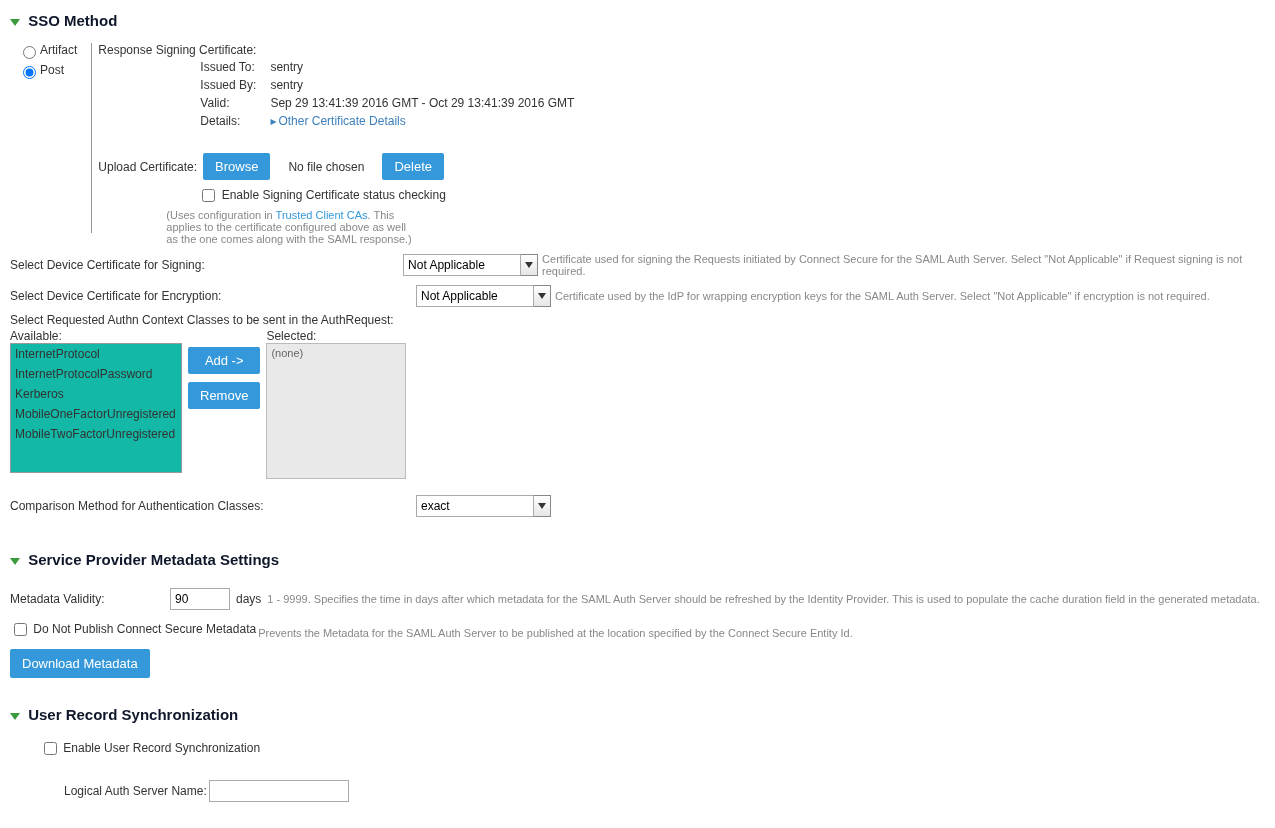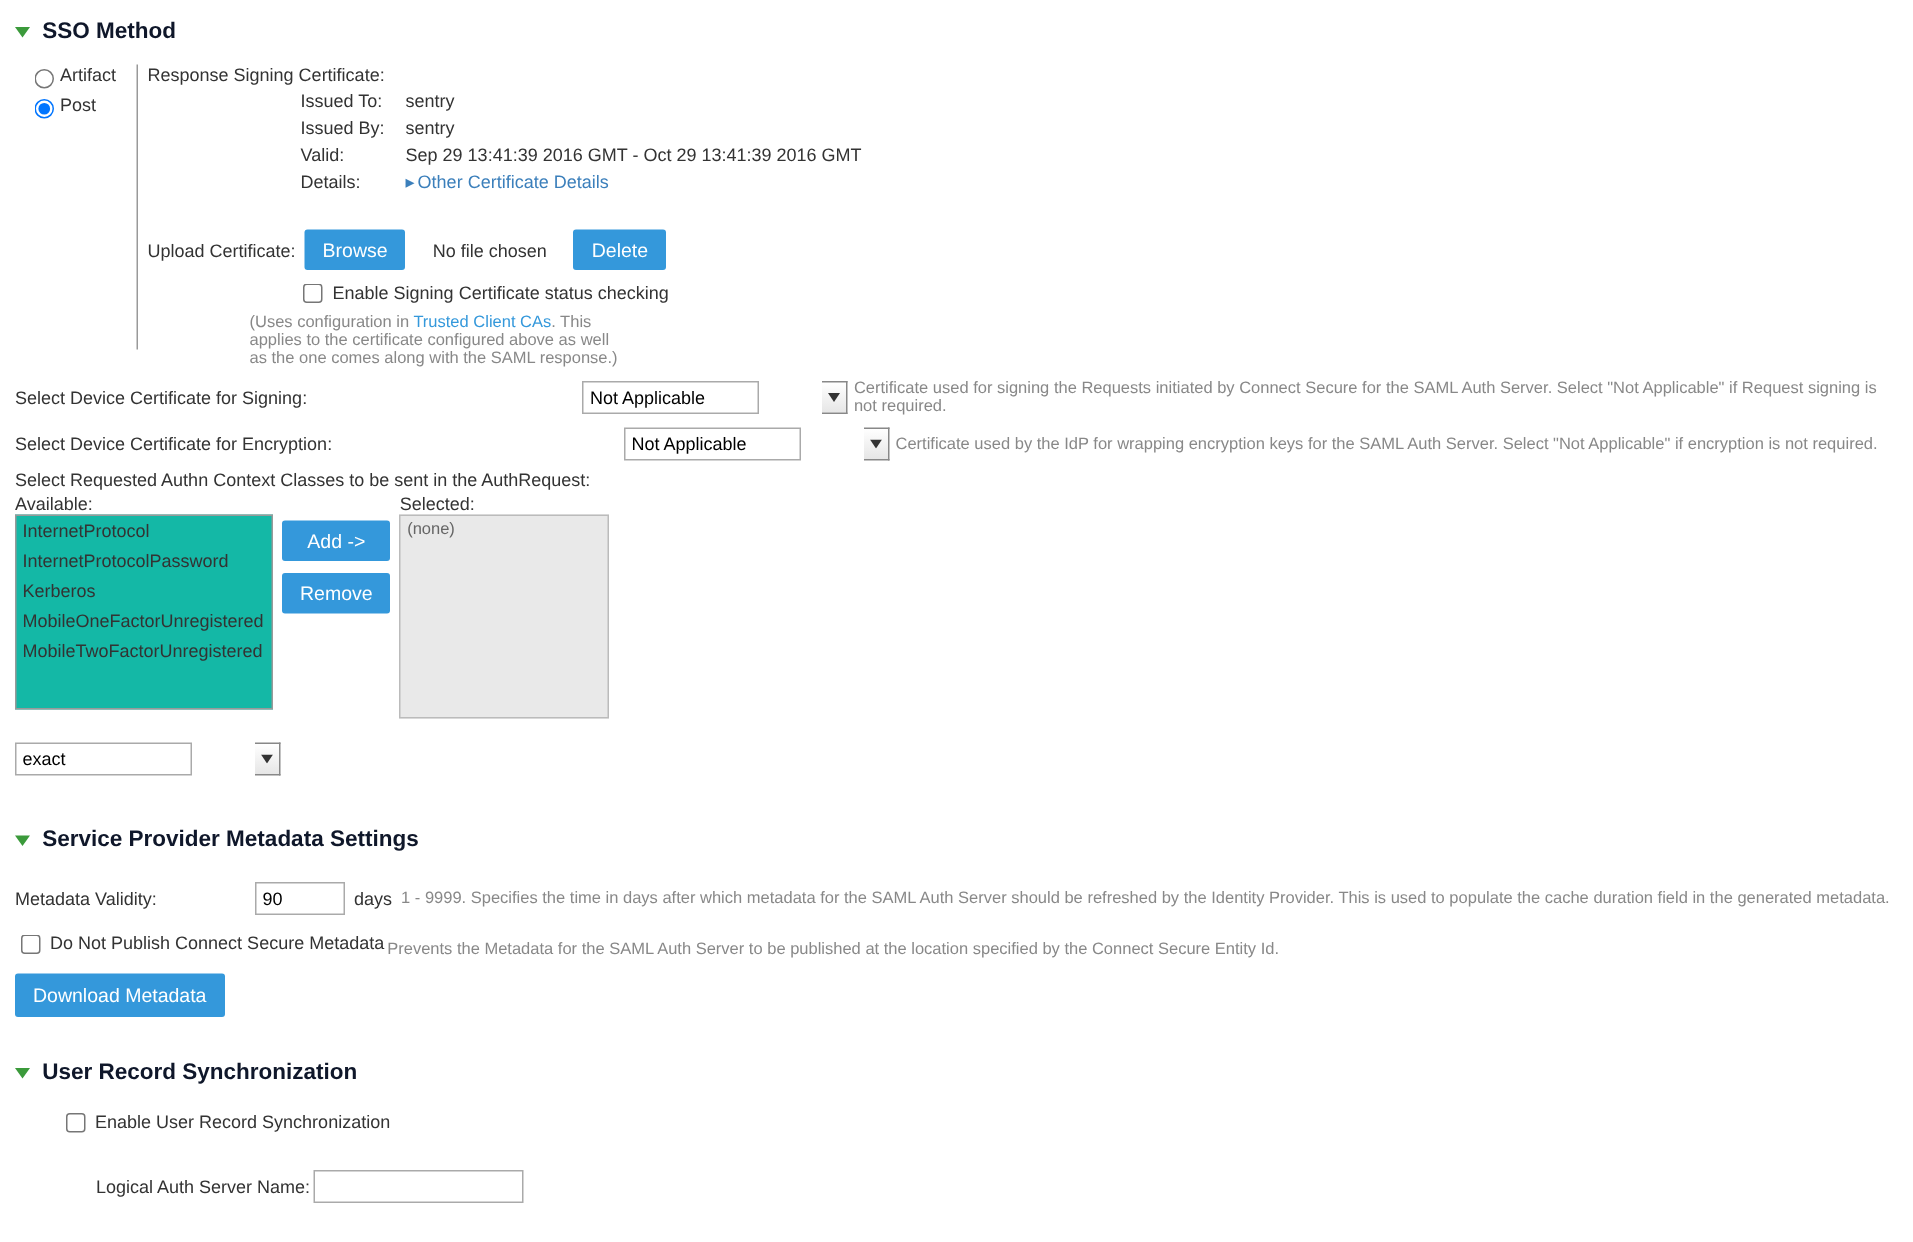--- a/index.html
+++ b/index.html
@@ -17,21 +17,21 @@
   .cert-table td{padding:1px 6px;vertical-align:top;}
   .cert-details{color:#3b7fbb;}
   .tri{color:#3b7fbb;margin-right:2px;}
   .grid-row{display:flex;align-items:center;margin-top:8px;}
   .lbl{width:406px;}
   .listbox{border:1px solid #999;height:128px;width:170px;overflow-y:scroll;background:#14b8a6;}
   .listbox .opt{padding:3px 4px;white-space:nowrap;}
   .selected-box{border:1px solid #bbb;background:#e9e9e9;height:128px;width:130px;overflow-y:scroll;padding:3px 4px;color:#666;font-size:11px;}
   .mid-btns{display:flex;flex-direction:column;gap:8px;margin:0 6px;}
   input[type=checkbox]{vertical-align:middle;}
-  .sel-wrap{display:inline-flex;align-items:stretch;gap:42px;}
+  .sel-wrap{display:inline-flex;align-items:stretch;}
   .sel-wrap select{width:118px;height:22px;appearance:none;-webkit-appearance:none;background:#fff;}
   .sel-caret{border:1px solid #888;border-left:none;width:16px;display:flex;align-items:center;justify-content:center;background:linear-gradient(#fff,#e6e6e6);}
   .sel-caret svg{display:block;}
   input[type=radio]{vertical-align:middle;margin-right:4px;}
 </style>
 </head>
 <body>
 
 <div class="section-title">
   <span class="chev"><svg width="10" height="10">
@@ -124,20 +124,21 @@
     <button class="btn">Add -&gt;</button>
     <button class="btn">Remove</button>
   </div>
   <div>
     <div>Selected:</div>
     <div class="selected-box"><span>(none)</span></div>
   </div>
 </div>
 
 <div class="grid-row" style="margin-top:16px;">
+  <div class="lbl">Comparison Method for Authentication Classes:</div>
   <span class="sel-wrap">
     <select><option>exact</option></select>
     <span class="sel-caret">
         <svg width="8" height="6">
           <polygon points="0,0 8,0 4,6" fill="#333"></polygon>
         </svg>
       </span>
   </span>
 </div>
 

